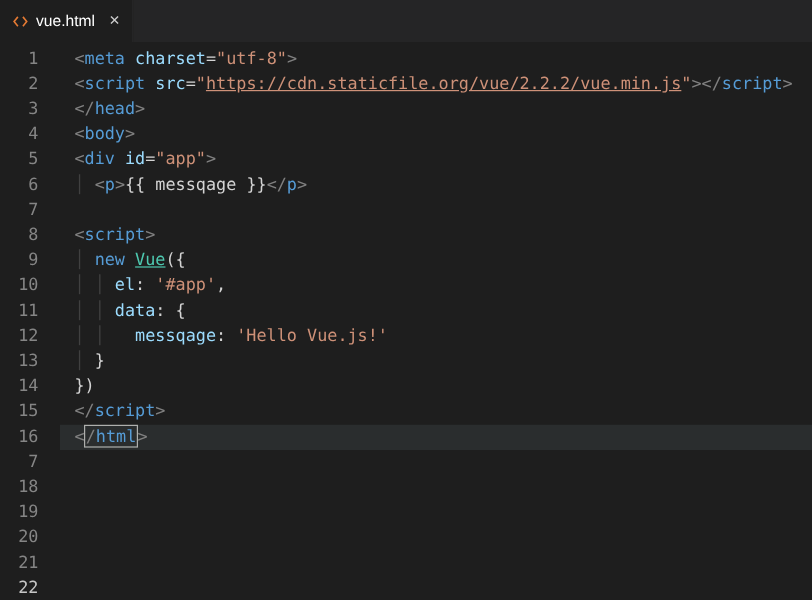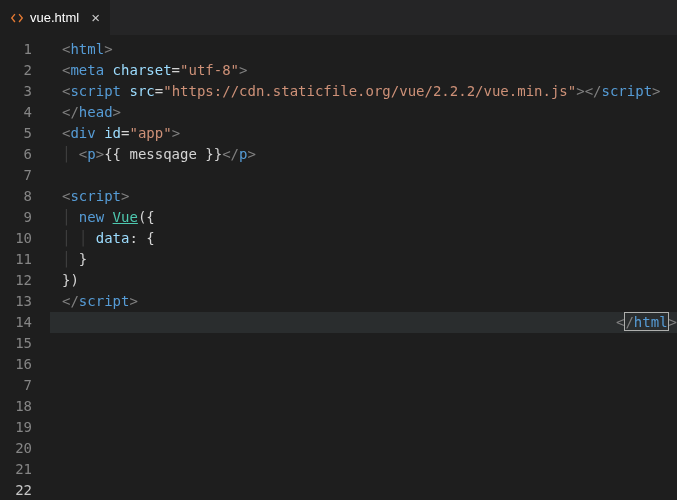--- a/index.html
+++ b/index.html
@@ -46,30 +46,30 @@
     user-select: none;
   }
   .gutter div, .code-line {
     height: 21px;
     line-height: 21px;
   }
   .gutter div { padding-right: 18px; }
   .gutter .active { color: #c6c6c6; }
   .code { flex: 1; }
   .code-line { white-space: pre; padding-left: 12px; }
-  .code-line.active-line { background: #2a2d2e; text-align: right; }
+  .code-line.active-line { background: #2a2d2e; }
   .p-gray { color: #808080; }
   .p-tag { color: #569cd6; }
   .p-attr { color: #9cdcfe; }
   .p-str { color: #ce9178; }
   .p-txt { color: #d4d4d4; }
   .p-kw { color: #569cd6; }
   .p-fn { color: #4ec9b0; text-decoration: underline; }
   .p-prop { color: #9cdcfe; }
-  .underline { }
+  .underline { text-decoration: underline; }
   .guide { color: #404040; }
   .cursor-box {
     display: inline-block;
     border: 1px solid #aeafad;
     padding: 0;
     margin: 0;
     line-height: 19px;
     height: 19px;
   }
 </style>
@@ -109,45 +109,47 @@
       <div>7</div>
       <div>18</div>
       <div>19</div>
       <div>20</div>
       <div>21</div>
       <div class="active">22</div>
     </div>
   <div class="code">
 
 
-    <div class="code-line"><span class="p-gray">&lt;</span><span class="p-tag">html</span><span class="p-gray">&gt;</span></div>
 
 
     <div class="code-line"><span class="p-gray">&lt;</span><span class="p-tag">meta</span><span> </span><span class="p-attr">charset</span><span class="p-txt">=</span><span class="p-str">"utf-8"</span><span class="p-gray">&gt;</span></div>
 
 
     <div class="code-line"><span class="p-gray">&lt;</span><span class="p-tag">script</span><span> </span><span class="p-attr">src</span><span class="p-txt">=</span><span class="p-str">"</span><span class="p-str underline">https://cdn.staticfile.org/vue/2.2.2/vue.min.js</span><span class="p-str">"</span><span class="p-gray">&gt;</span><span class="p-gray">&lt;/</span><span class="p-tag">script</span><span class="p-gray">&gt;</span></div>
 
     <div class="code-line"><span class="p-gray">&lt;/</span><span class="p-tag">head</span><span class="p-gray">&gt;</span></div>
 
+    <div class="code-line"><span class="p-gray">&lt;</span><span class="p-tag">body</span><span class="p-gray">&gt;</span></div>
 
     <div class="code-line"><span class="p-gray">&lt;</span><span class="p-tag">div</span><span> </span><span class="p-attr">id</span><span class="p-txt">=</span><span class="p-str">"app"</span><span class="p-gray">&gt;</span></div>
 
     <div class="code-line"><span class="guide">│ </span><span class="p-gray">&lt;</span><span class="p-tag">p</span><span class="p-gray">&gt;</span><span class="p-txt">{{ messqage }}</span><span class="p-gray">&lt;/</span><span class="p-tag">p</span><span class="p-gray">&gt;</span></div>
 
 
     <div class="code-line"></div>
 
     <div class="code-line"><span class="p-gray">&lt;</span><span class="p-tag">script</span><span class="p-gray">&gt;</span></div>
 
     <div class="code-line"><span class="guide">│ </span><span class="p-kw">new</span><span> </span><span class="p-fn">Vue</span><span class="p-txt">({</span></div>
 
+    <div class="code-line"><span class="guide">│ │ </span><span class="p-prop">el</span><span class="p-txt">: </span><span class="p-str">'#app'</span><span class="p-txt">,</span></div>
 
     <div class="code-line"><span class="guide">│ │ </span><span class="p-prop">data</span><span class="p-txt">: </span><span class="p-txt">{</span></div>
 
+    <div class="code-line"><span class="guide">│ │ </span><span>  </span><span class="p-prop">messqage</span><span class="p-txt">: </span><span class="p-str">'Hello Vue.js!'</span></div>
 
     <div class="code-line"><span class="guide">│ </span><span class="p-txt">}</span></div>
 
     <div class="code-line"><span class="p-txt">})</span></div>
 
     <div class="code-line"><span class="p-gray">&lt;/</span><span class="p-tag">script</span><span class="p-gray">&gt;</span></div>
 
 
     <div class="code-line active-line"><span class="p-gray">&lt;</span><span class="cursor-box"><span class="p-gray">/</span><span class="p-tag">html</span></span><span class="p-gray">&gt;</span></div>
 

